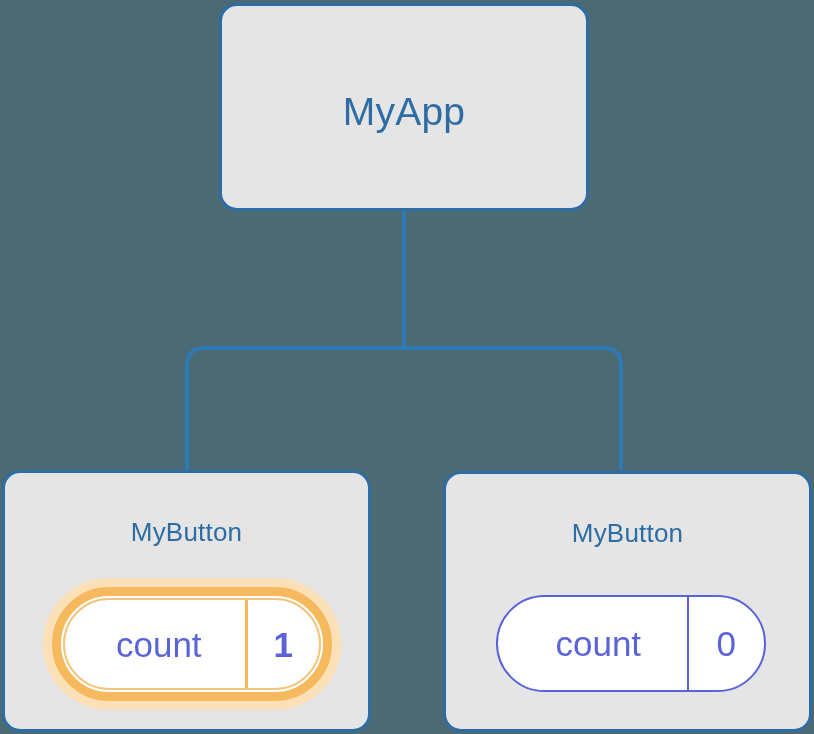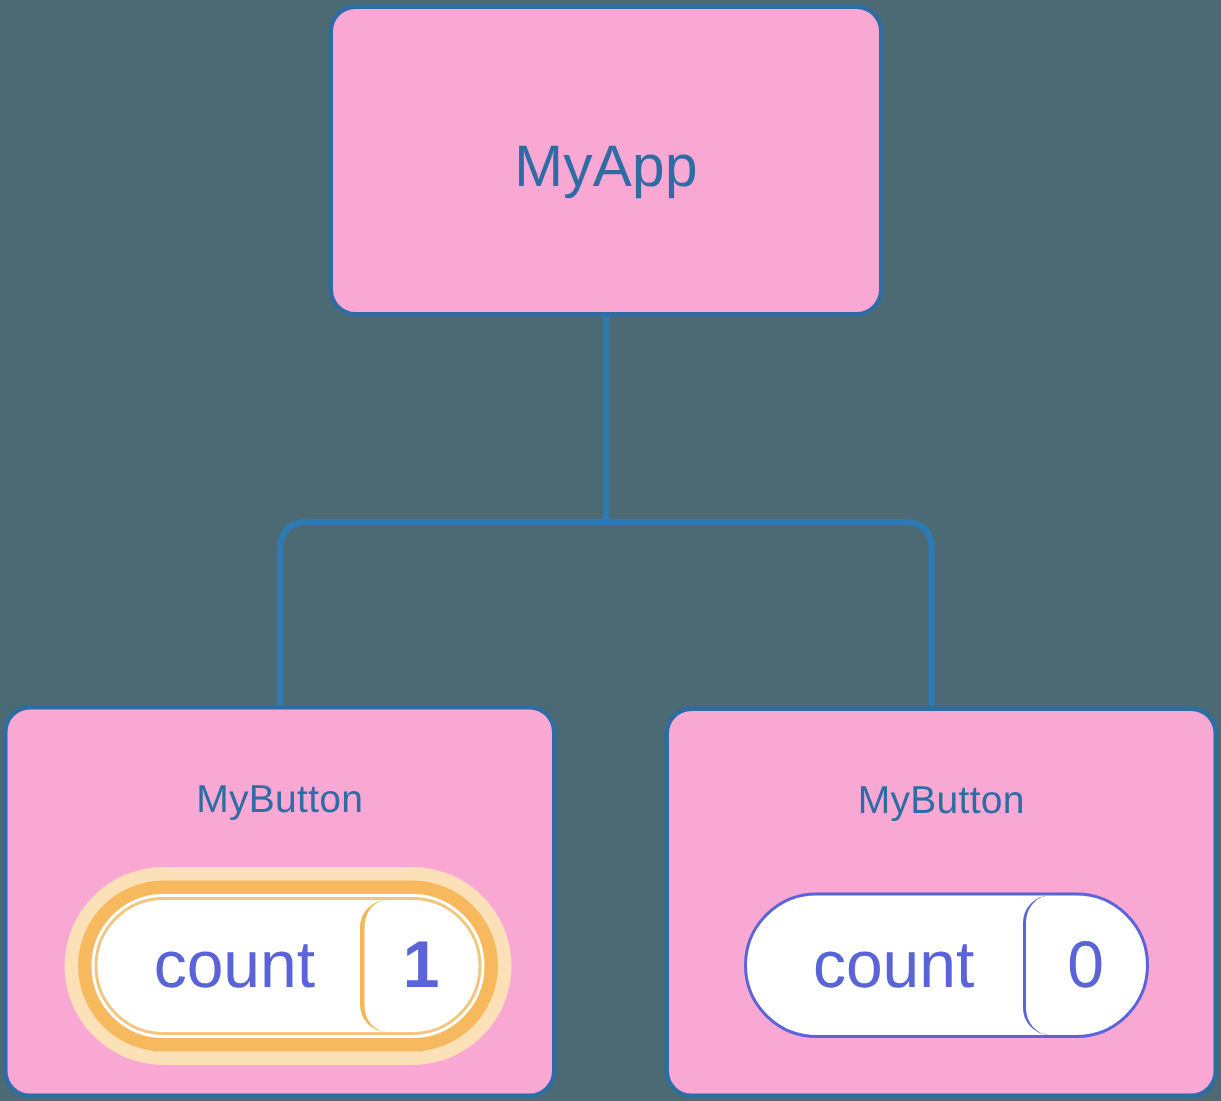--- a/index.html
+++ b/index.html
@@ -28,21 +28,21 @@
     left: 0;
     top: 0;
     width: 814px;
     height: 734px;
     z-index: 1;
   }
 
   
   .node-card {
     position: absolute;
-    background: #f9a8d4;
+    background: #e5e5e5;
     border: 3px solid #2d6da4;
     border-radius: 18px;
     box-sizing: border-box;
     z-index: 2;
   }
 
   #card-root {
     left: 219px;
     top: 3px;
     width: 370px;
@@ -94,24 +94,23 @@
     box-sizing: border-box;
     background: #ffffff;
     overflow: hidden;
   }
 
   .pill-key, .pill-val {
     display: flex;
     align-items: center;
     justify-content: center;
     color: #5a63d8;
-    font-size: 44px;
+    font-size: 35px;
     line-height: 1;
     box-sizing: border-box;
-    border-radius: 18px;
   }
 
   .pill-key {
     flex: 1 1 auto;
     padding-left: 26px;
     padding-right: 14px;
   }
 
   .pill-val {
     flex: 0 0 auto;

